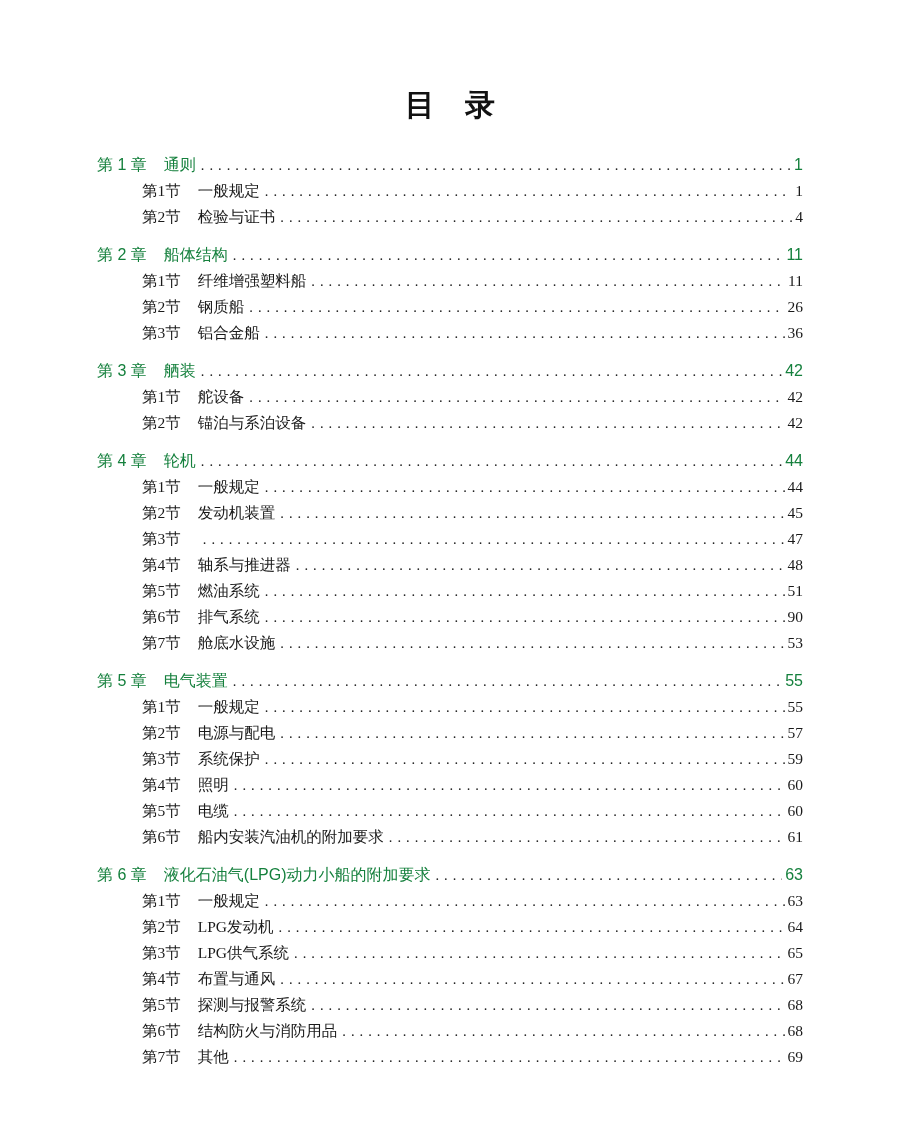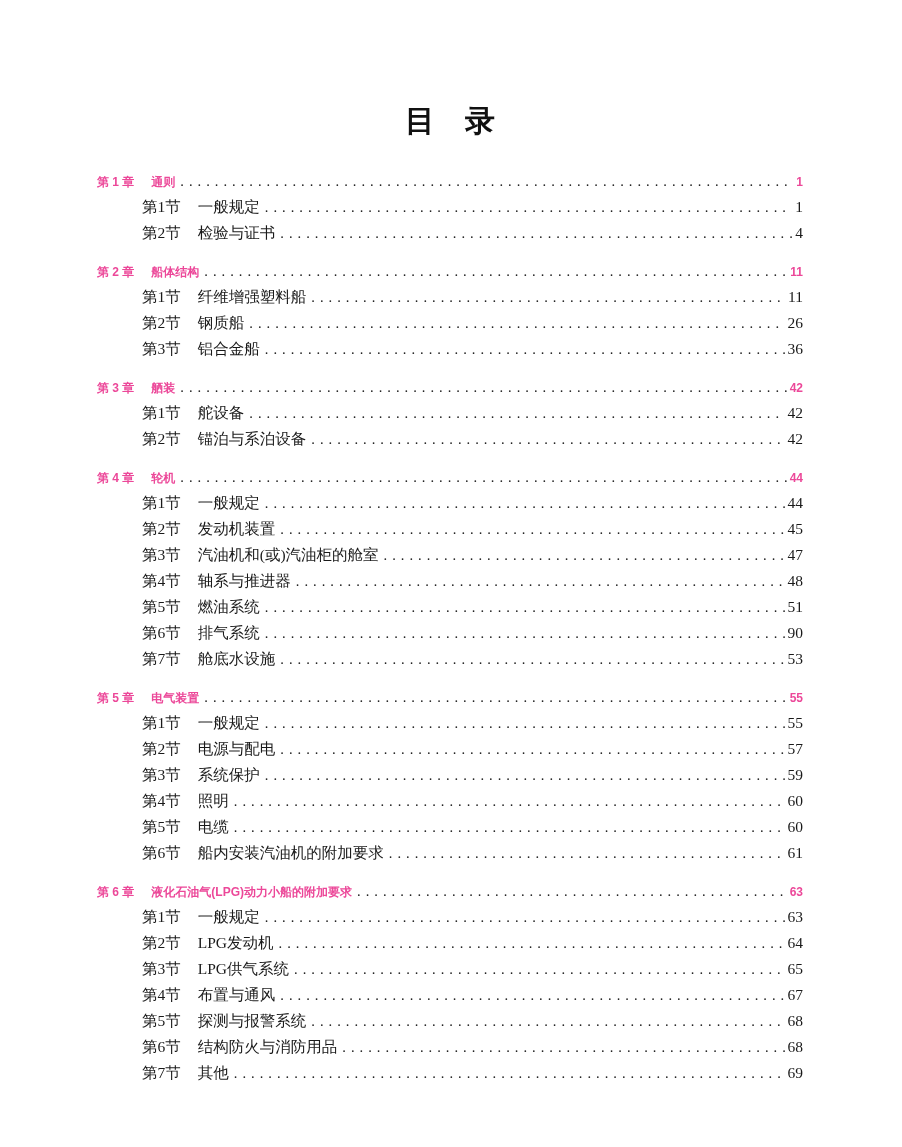--- a/index.html
+++ b/index.html
@@ -7,44 +7,43 @@
     width: 902px; height: 1147px;
     background: #ffffff;
     color: #1a1a1a;
     font-family: "Liberation Serif", serif;
     overflow: hidden;
   }
   .page {
     box-sizing: border-box;
     width: 902px; height: 871px;
     padding: 84px 99px 0 97px;
-    margin-top: 16px;
   }
   .doc-title {
     font-family: "Liberation Sans", sans-serif;
     font-weight: bold;
     font-size: 30px;
     line-height: 42px;
     text-align: center;
     color: #111;
     margin: 0 0 26px 0;
   }
   .chapter-group { margin-top: 12px; }
   .chapter-group.first { margin-top: 0; }
   .row {
     display: flex;
     align-items: baseline;
     height: 26px;
     line-height: 26px;
   }
   .chapter-row {
     font-family: "Liberation Sans", sans-serif;
-    font-weight: bold;
-    font-size: 12px;
-    color: #ec4899;
+    font-weight: normal;
+    font-size: 16px;
+    color: #15803d;
   }
   .section-row {
     font-size: 15.5px;
     padding-left: 45px;
   }
   .lbl { white-space: nowrap; margin-right: 17px; }
   .ttl { white-space: nowrap; }
   .dots {
     flex: 1 1 auto;
     overflow: hidden;
@@ -154,21 +153,20 @@
       <span class="num">44</span>
     </div>
     <div class="row section-row">
       <span class="lbl">第2节</span>
       <span class="ttl">发动机装置</span>
       <span class="dots"></span>
       <span class="num">45</span>
     </div>
     <div class="row section-row">
       <span class="lbl">第3节</span>
-      <span class="ttl">汽油机和(或)汽油柜的舱室</span>
       <span class="dots"></span>
       <span class="num">47</span>
     </div>
     <div class="row section-row">
       <span class="lbl">第4节</span>
       <span class="ttl">轴系与推进器</span>
       <span class="dots"></span>
       <span class="num">48</span>
     </div>
     <div class="row section-row">

